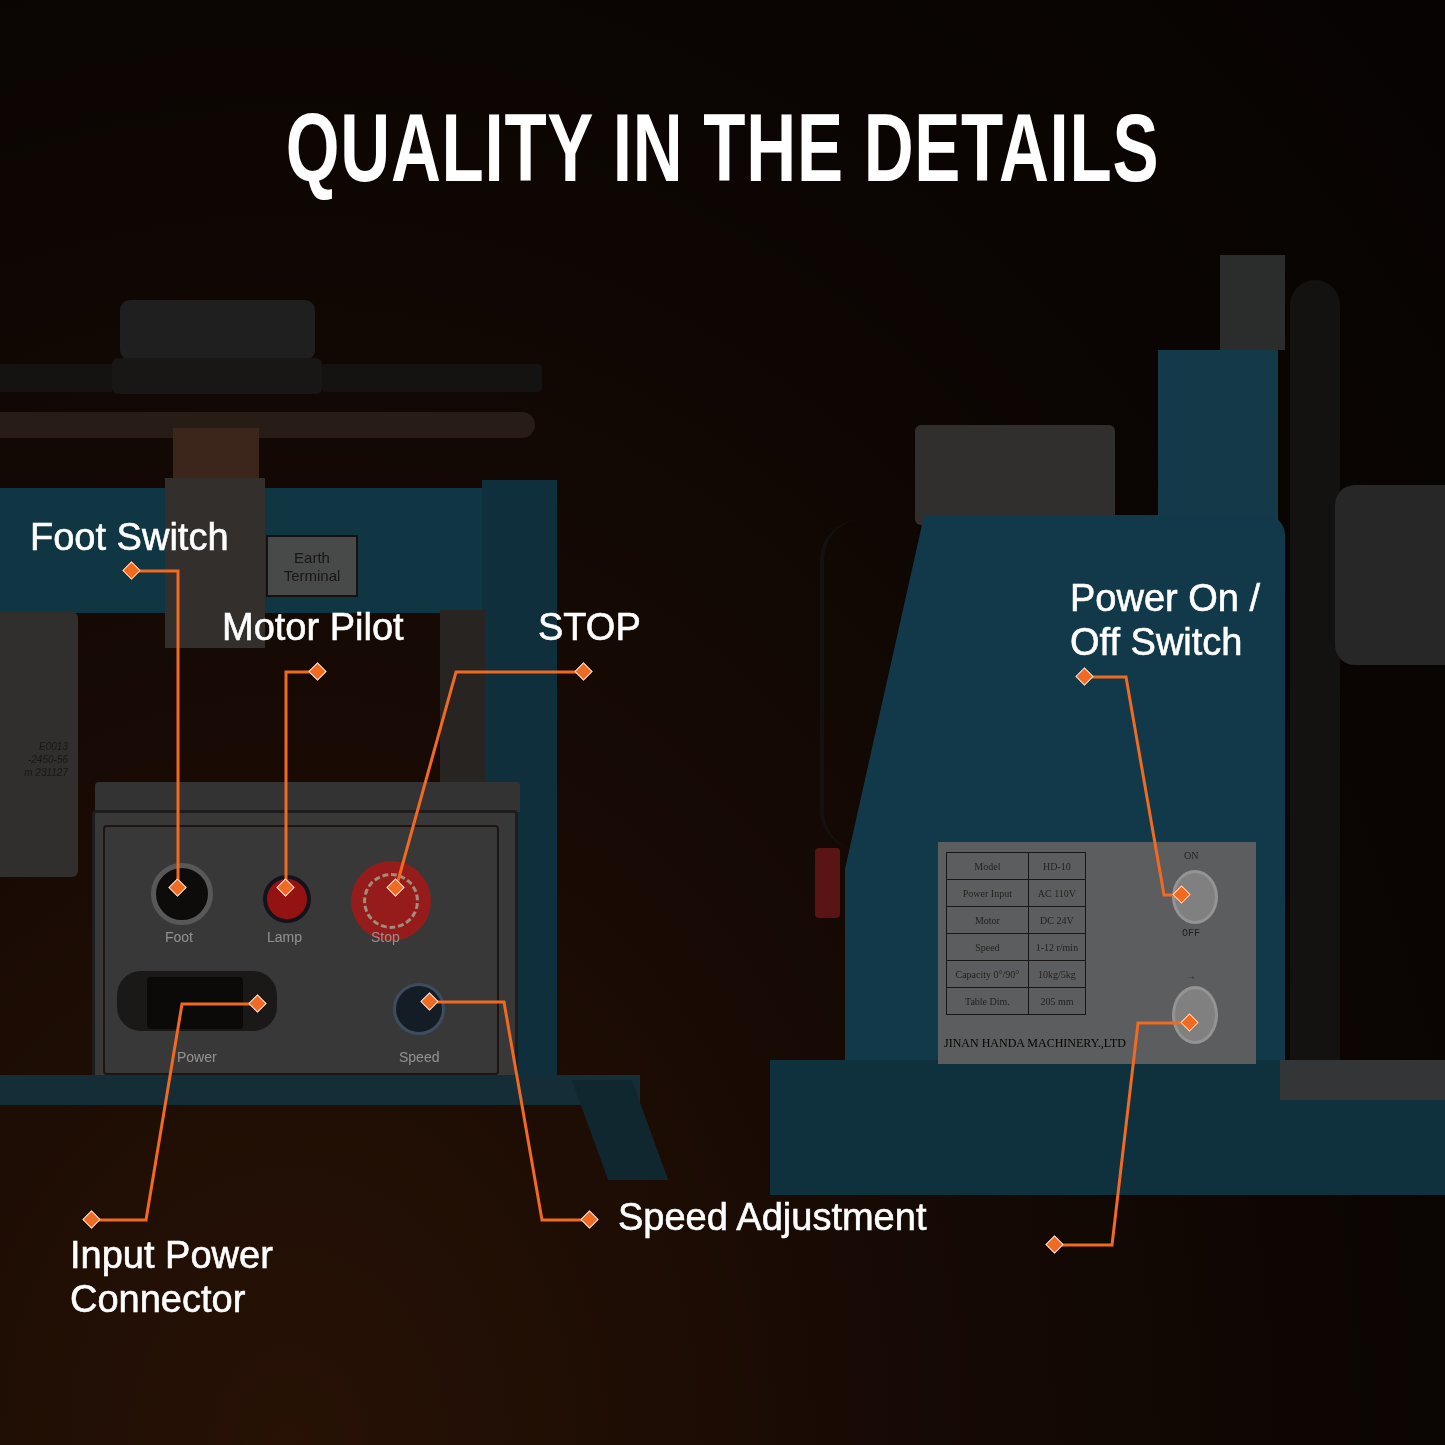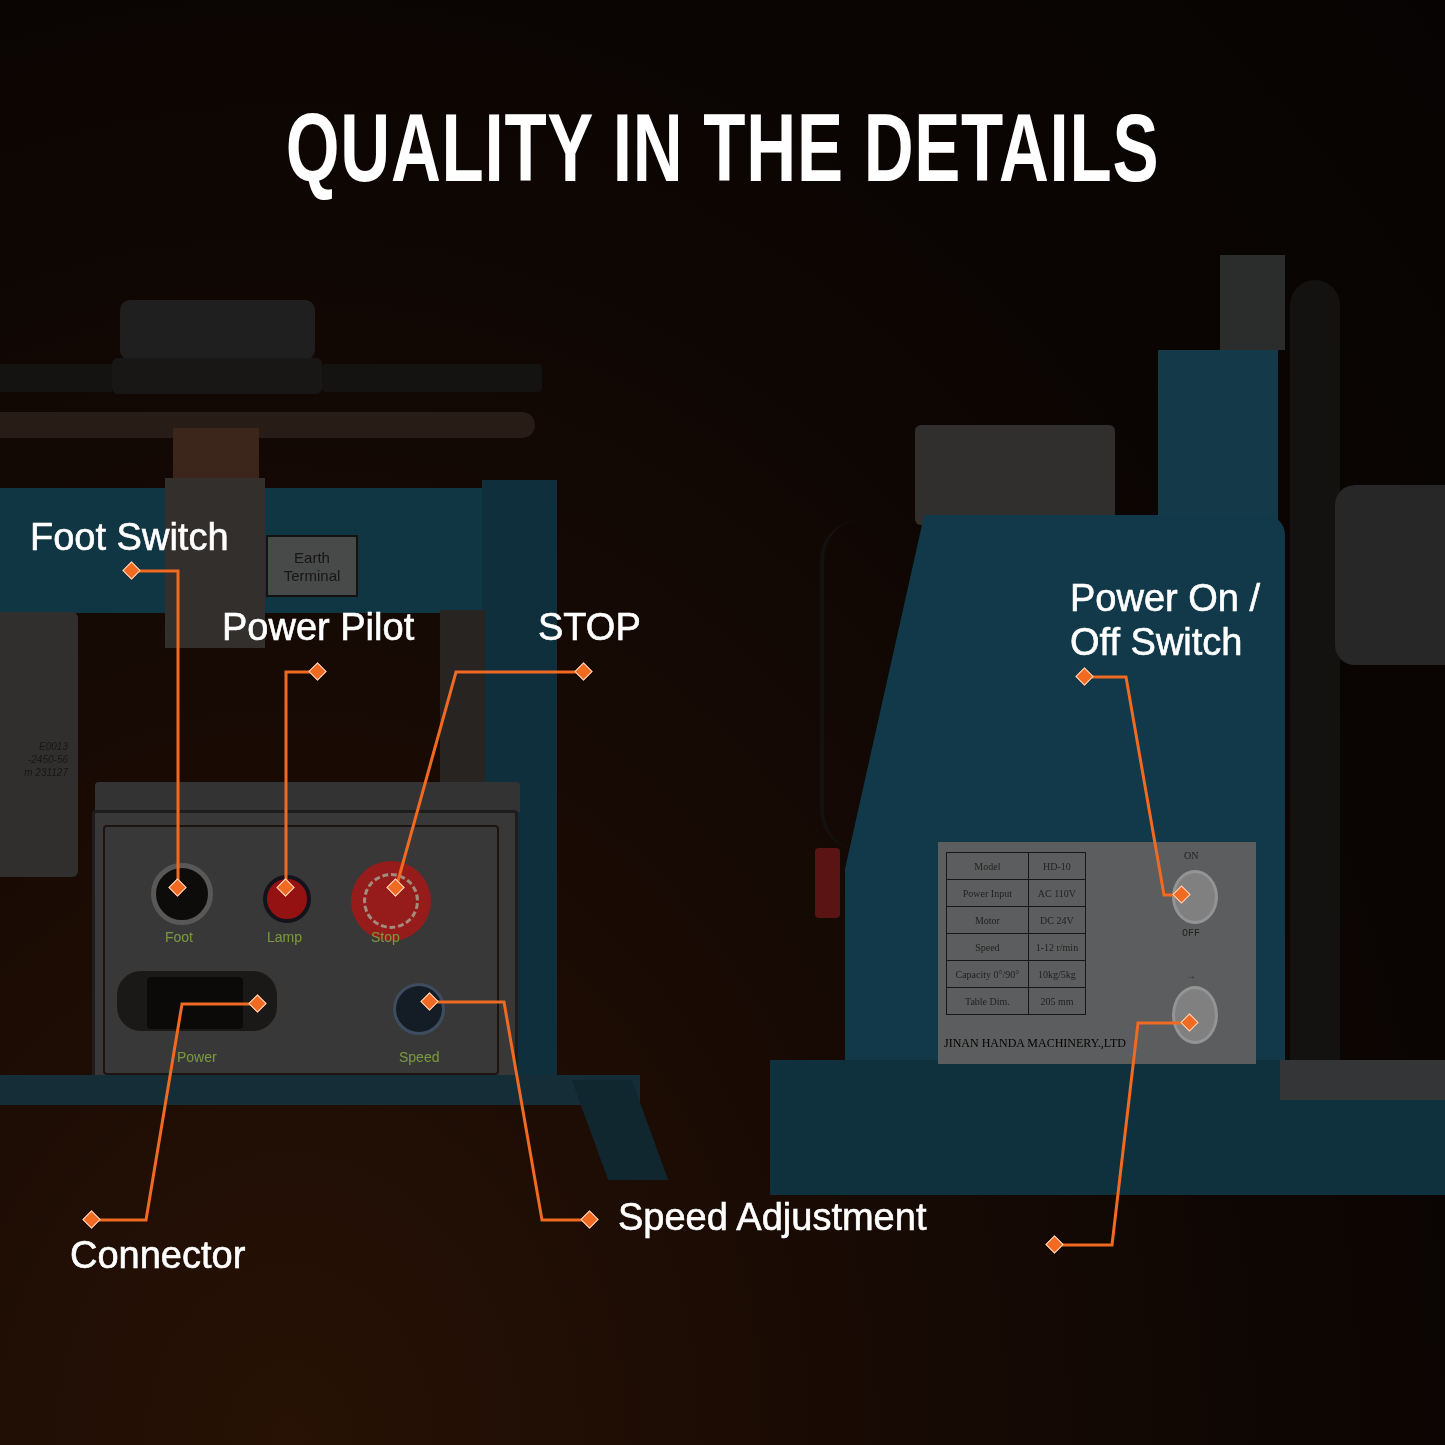--- a/index.html
+++ b/index.html
@@ -12,21 +12,21 @@
            font-size: 96px; color: #fff; letter-spacing: 1px; transform: scaleX(0.72); transform-origin: center;
            line-height: 1; }
   .label { position: absolute; color: #fff; font-size: 38px; line-height: 1.15; font-weight: 400;
            -webkit-text-stroke: 0.6px #fff; }
   .diamond { position: absolute; width: 11px; height: 11px; background: #f06a22; border: 1.5px solid #ffd9c2;
              transform: rotate(45deg); }
   svg.lines { position: absolute; left: 0; top: 0; }
   
   .blue { background: #14536b; }
   .panel { background: #55575a; border: 3px solid #2a2b2d; border-radius: 4px; }
-  .panel-text { position: absolute; color: #bef264; font-size: 14px; }
+  .panel-text { position: absolute; color: #e5e5e5; font-size: 14px; }
   .plate { background: #8d9496; }
   .spec-table { position: absolute; border-collapse: collapse; font-family: "Liberation Serif", serif;
                 font-size: 10px; color: #333; }
   .spec-table td { border: 1.5px solid #222; height: 26px; text-align: center; padding: 0 3px; }
 </style>
 </head>
 <body>
 
 <div>
 
@@ -164,23 +164,24 @@
 <div class="diamond" style="left:85px;top:1213px;"></div>
 <div class="diamond" style="left:251px;top:997px;"></div>
 <div class="diamond" style="left:583px;top:1213px;"></div>
 <div class="diamond" style="left:423px;top:995px;"></div>
 <div class="diamond" style="left:1078px;top:670px;"></div>
 <div class="diamond" style="left:1175px;top:888px;"></div>
 <div class="diamond" style="left:1048px;top:1238px;"></div>
 <div class="diamond" style="left:1183px;top:1016px;"></div>
 
 <div class="label" style="left:30px;top:516px;">Foot Switch</div>
-<div class="label" style="left:222px;top:606px;">Power Pilot</div>
+<div class="label" style="left:222px;top:606px;">Motor Pilot</div>
 <div class="label" style="left:538px;top:606px;">STOP</div>
 <div class="label" style="left:70px;top:1234px;">
+  <div>Input Power</div>
   <div>Connector</div>
 </div>
 <div class="label" style="left:618px;top:1196px;">Speed Adjustment</div>
 <div class="label" style="left:1070px;top:577px;">
   <div>Power On /</div>
   <div>Off Switch</div>
 </div>
 <div class="label" style="left:1046px;top:1262px;">
 </div>
 

